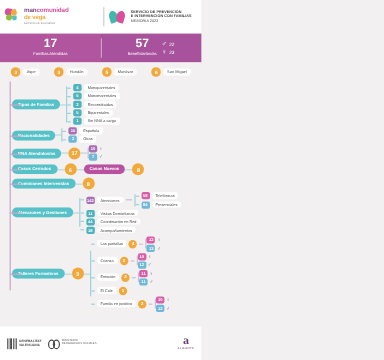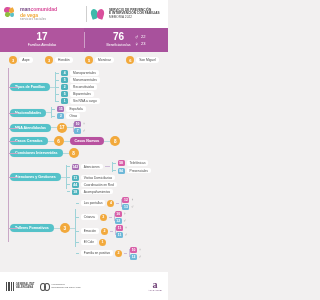--- a/index.html
+++ b/index.html
@@ -181,21 +181,21 @@
 
 <div class="statbar">
   <div class="stat">
     <div class="stat-col">
       <div class="stat-num">17</div>
       <div class="stat-lbl">Familias Atendidas</div>
     </div>
   </div>
   <div class="stat">
     <div class="stat-col">
-      <div class="stat-num">76</div>
+      <div class="stat-num">57</div>
       <div class="stat-lbl">Beneficiarios/as</div>
     </div>
     <div class="gender">
       <div class="grow">
         <span class="gsym">♂</span>
         <span>22</span>
       </div>
       <div class="grow">
         <span class="gsym">♀</span>
         <span>23</span>

